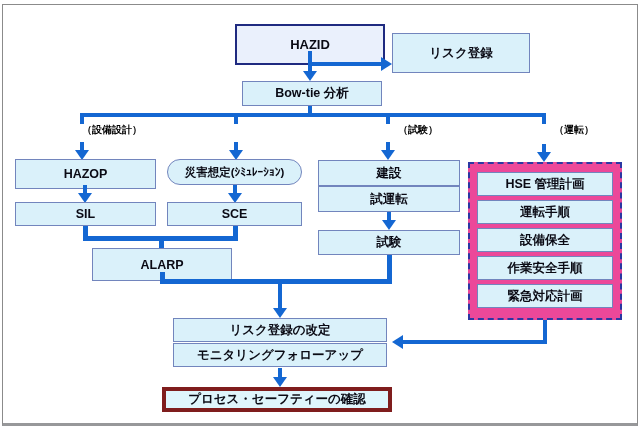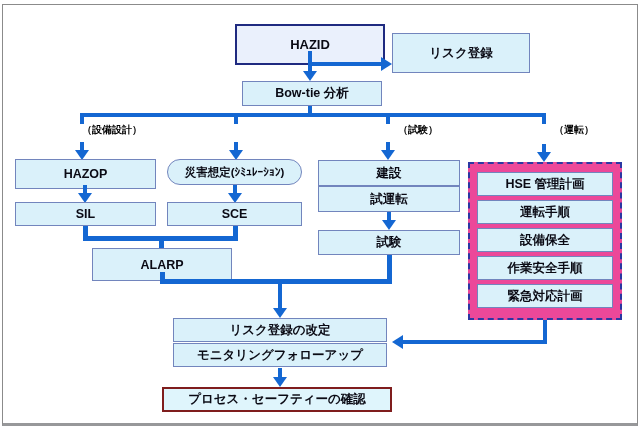--- a/index.html
+++ b/index.html
@@ -15,21 +15,21 @@
     position:absolute;left:12px;top:9px;font-size:14px;font-weight:bold;color:#000;
     letter-spacing:0.5px;white-space:nowrap;
   }
   .box{
     position:absolute;background:#daf1fa;border:1px solid #7285bd;
     display:flex;align-items:center;justify-content:center;
     font-size:12.5px;font-weight:600;box-sizing:border-box;white-space:nowrap;
   }
   .box.hazid{background:#eaf0fc;border:2px solid #1f2a80;font-size:13px;}
   .box.small{font-size:11.5px;}
-  .box.confirm{border:2px solid #7f1d1d;background:#dff5fc;}
+  .box.confirm{border:4px solid #7f1d1d;background:#dff5fc;}
   .group-dashed{
     position:absolute;border:2px dashed #2b37a3;background:#ec4899;box-sizing:border-box;
   }
   .blabel{
     position:absolute;top:123px;height:16px;font-size:10px;font-weight:bold;
     text-align:right;white-space:nowrap;color:#000;
   }
   .ln{position:absolute;background:#1467d2;}
   .ah-down{
     position:absolute;width:0;height:0;

